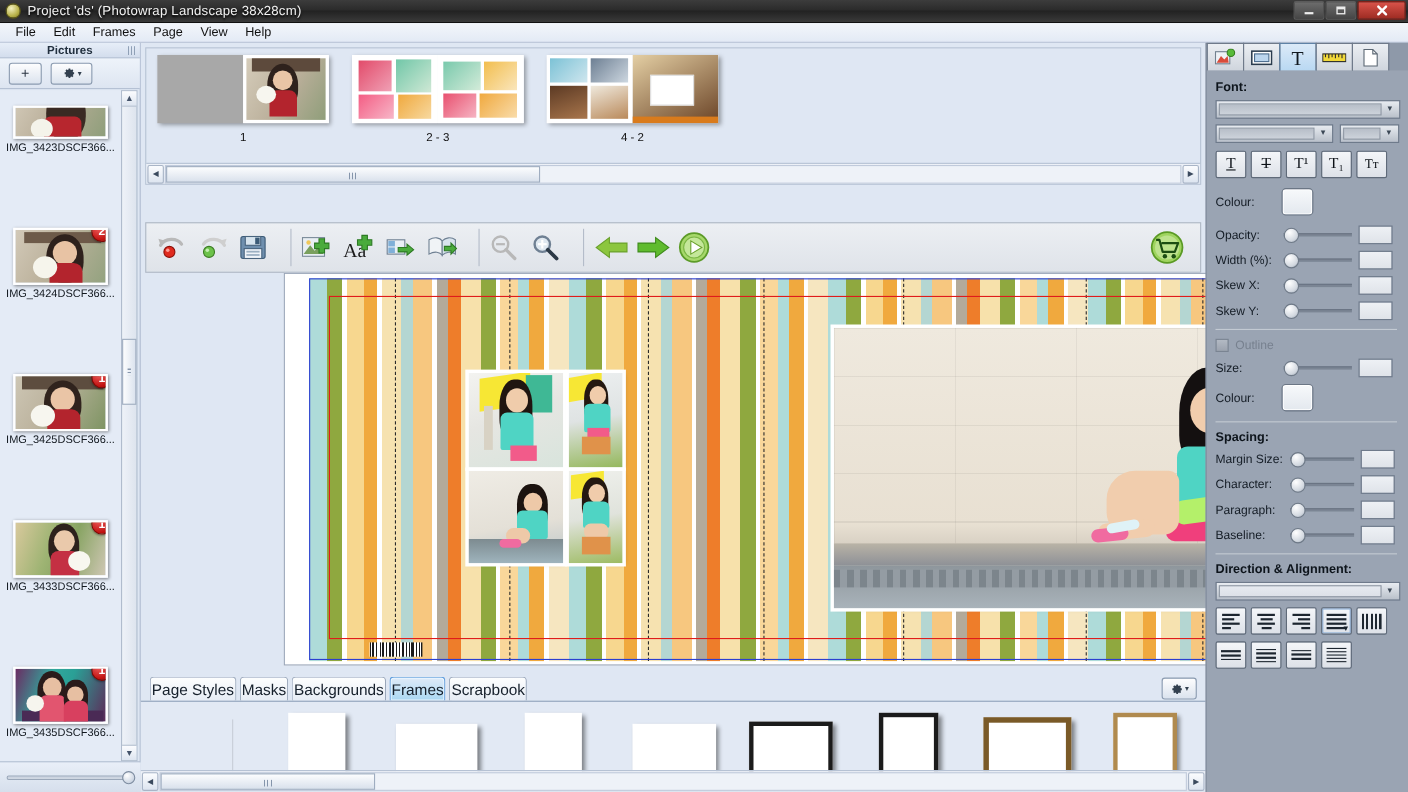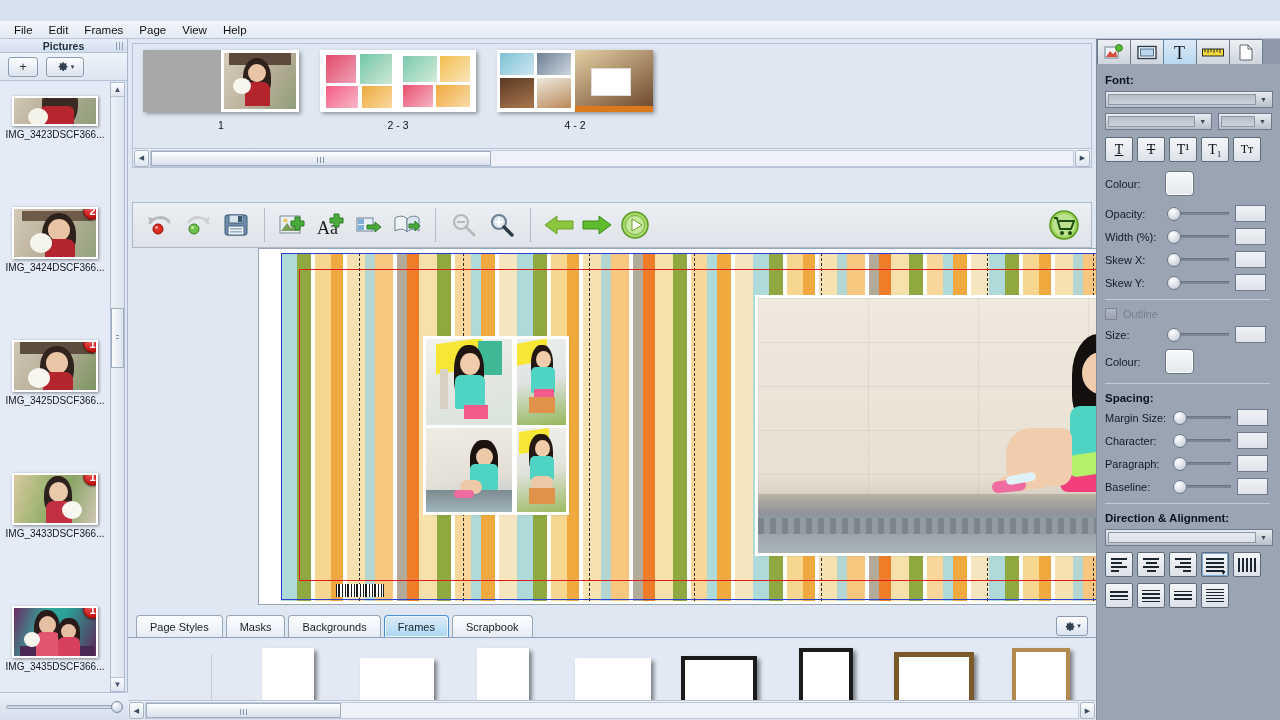--- a/index.html
+++ b/index.html
@@ -196,21 +196,21 @@
   }
 
   
   .edit-toolbar {
     position: absolute; left: 4px; top: 163px; width: 960px; height: 46px;
     background: linear-gradient(to bottom,#eceff3,#dfe3e9);
     border: 1px solid #aeb7c4;
     display: flex; align-items: center; padding: 0 8px;
   }
   .tb-sep { width: 1px; height: 34px; background: #b4bcc9; margin: 0 9px; }
-  .tool { width: 38px; height: 38px; display: flex; align-items: center; justify-content: center; text-decoration: underline; }
+  .tool { width: 38px; height: 38px; display: flex; align-items: center; justify-content: flex-start; text-decoration: underline; }
   .cart-wrap { margin-left: auto; }
 
   
   .canvas-area {
     position: absolute; left: 130px; top: 209px; width: 936px; height: 357px;
     background: #fff; border: 1px solid #9aa6b8;
     overflow: hidden;
   }
   .spread {
     position: absolute; left: 22px; top: 4px; width: 922px; height: 348px;
@@ -235,24 +235,24 @@
       #1a1a1a 0 1px, #fff 1px 2px, #1a1a1a 2px 4px, #fff 4px 6px,
       #1a1a1a 6px 7px, #fff 7px 9px);
   }
 
   
   .bottom-tabs {
     position: absolute; left: 0; top: 572px; width: 968px; height: 26px;
     display: flex; align-items: flex-end; padding-left: 8px; gap: 3px;
   }
   .btab {
-    height: 22px; padding: 0 13px; border: 1px solid #9aa7ba;
+    height: 22px; padding: 0 1px; border: 1px solid #9aa7ba;
     border-bottom: none; border-radius: 4px 4px 0 0;
     background: linear-gradient(to bottom,#fdfefe,#e6ecf5);
-    display: flex; align-items: center; font-size: 11px; color: #16202c;
+    display: flex; align-items: center; font-size: 14px; color: #16202c;
   }
   .btab.active {
     background: linear-gradient(to bottom,#dfeaf8,#bfe0f5 60%,#a9d7f2);
     border-color: #4a90d9; font-weight: normal;
     box-shadow: inset 0 0 0 1px #eaf6ff;
   }
   .tabs-gear {
     margin-left: auto; margin-right: 8px; margin-bottom: 1px;
     width: 32px; height: 20px; border: 1px solid #8b9bb0; border-radius: 3px;
     background: linear-gradient(to bottom,#fdfdfe,#dbe3ee);
@@ -351,20 +351,42 @@
   .abar { height: 2px; background: #1d2630; }
 
   
   svg { display: block; }
 </style>
 </head>
 <body>
 
 <div id="app">
 
+  <div class="titlebar">
+    <div class="tb-icon"></div>
+    <div class="tb-title">Project 'ds' (Photowrap Landscape 38x28cm)</div>
+    <div class="tb-buttons">
+      <div class="tb-btn">
+        <svg width="12" height="10" viewBox="0 0 12 10">
+            <rect x="2" y="6" width="8" height="2" fill="#eee"></rect>
+          </svg>
+      </div>
+      <div class="tb-btn">
+        <svg width="12" height="11" viewBox="0 0 12 11">
+          <rect x="2.5" y="2.5" width="7" height="6" fill="none" stroke="#eee" stroke-width="1.2"></rect>
+          <rect x="2.5" y="2.5" width="7" height="2" fill="#eee"></rect>
+        </svg>
+      </div>
+      <div class="tb-btn close">
+        <svg width="13" height="11" viewBox="0 0 13 11">
+          <path d="M3 2 L10 9 M10 2 L3 9" stroke="#fff" stroke-width="2.2" stroke-linecap="round"></path>
+        </svg>
+      </div>
+    </div>
+  </div>
 
   <div class="menubar">
     <div class="mi">File</div>
     <div class="mi">Edit</div>
     <div class="mi">Frames</div>
     <div class="mi">Page</div>
     <div class="mi">View</div>
     <div class="mi">Help</div>
   </div>
 

